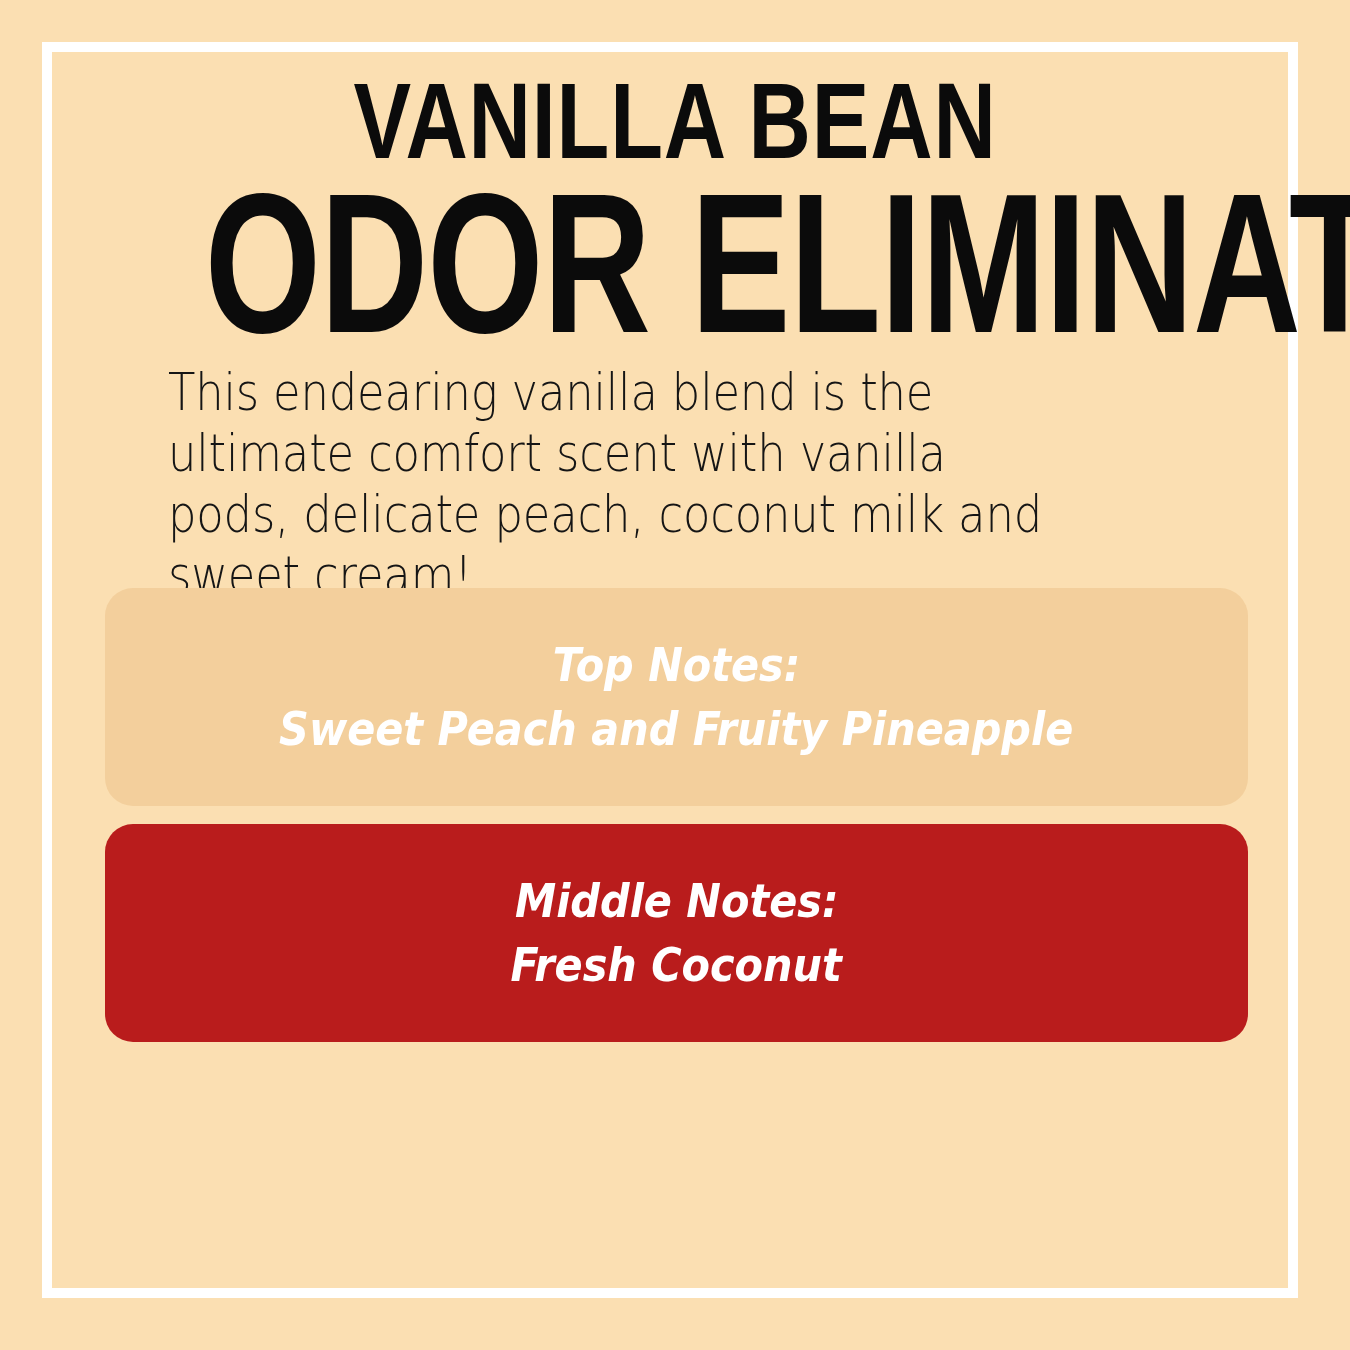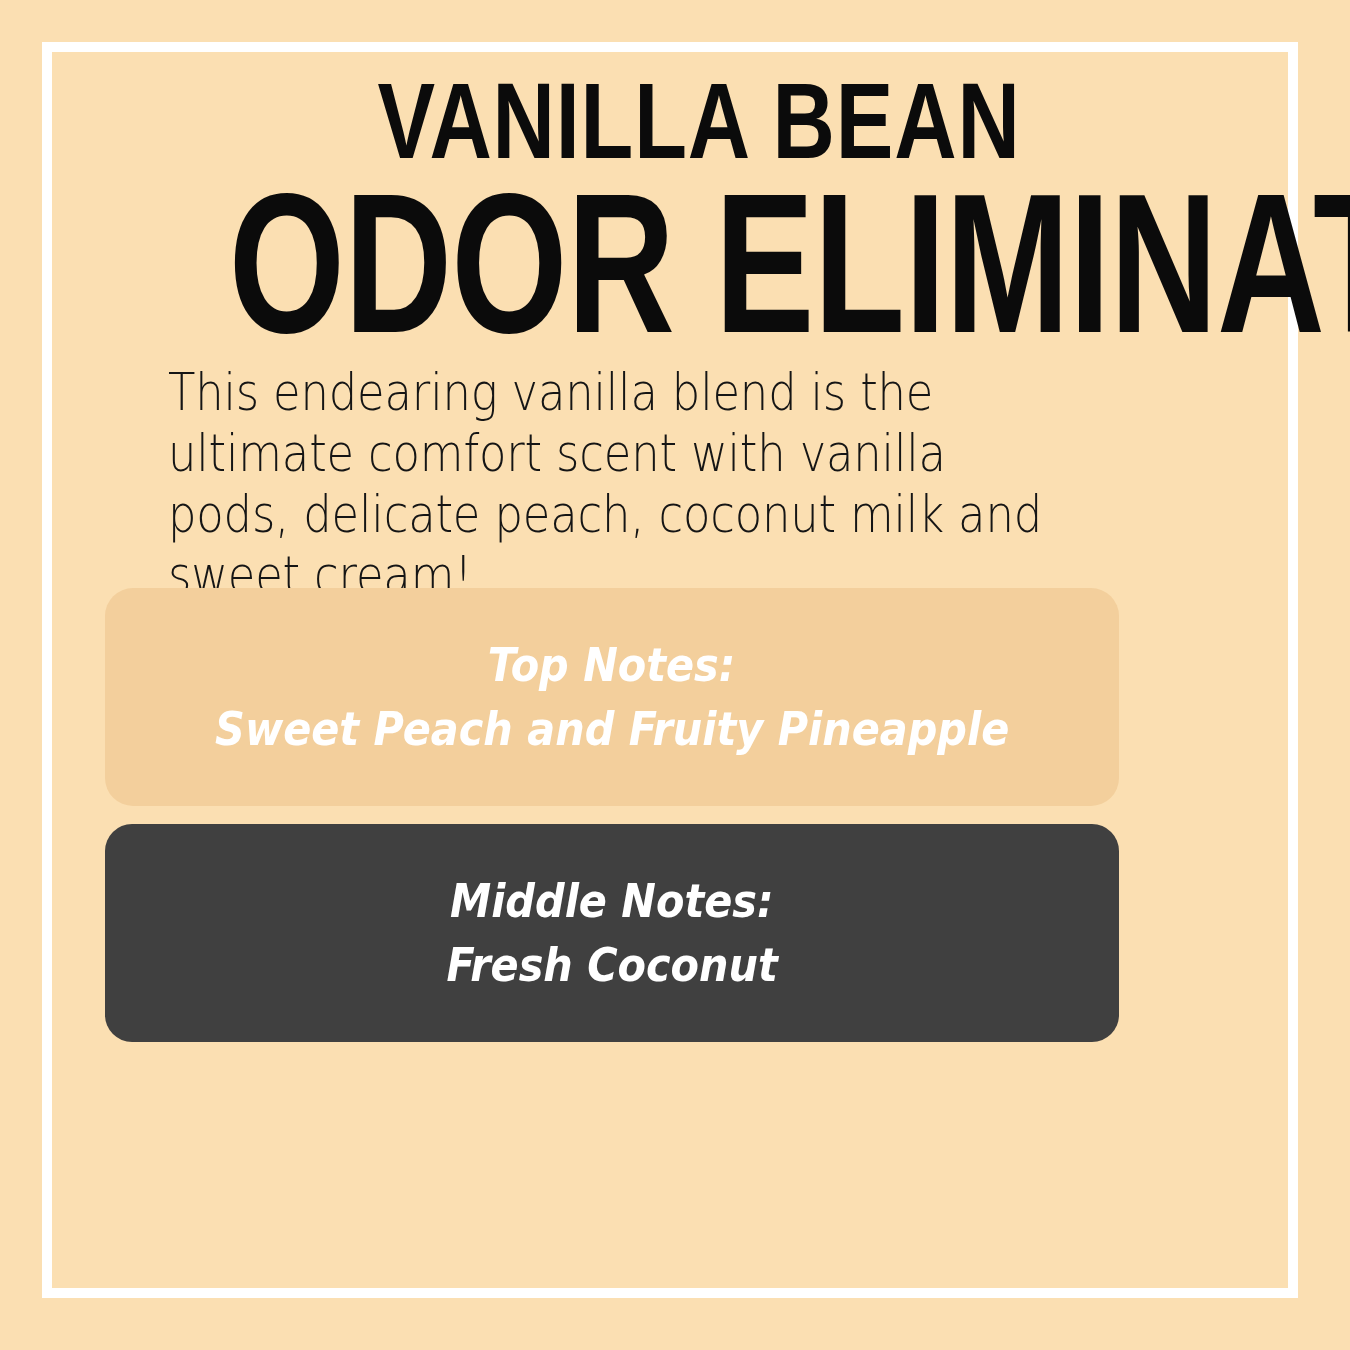--- a/index.html
+++ b/index.html
@@ -39,21 +39,20 @@
     height: 1246px;
     box-sizing: border-box;
   }
   
   .title-block {
     position: absolute;
     left: 0;
     top: 0;
     width: 100%;
     text-align: center;
-    padding-left: 24px;
   }
   .title-line1 {
     display: block;
     margin: 0;
     padding: 0;
     color: #0b0b0b;
     font-family: "Liberation Sans Narrow", "Liberation Sans", sans-serif;
     font-weight: 700;
     font-size: 108px;
     line-height: 110px;
@@ -95,21 +94,21 @@
   }
   
   .cards {
     position: absolute;
     left: 53px;
     top: 536px;
     width: 1143px;
   }
   .note-card {
     box-sizing: border-box;
-    width: 1014px;
+    width: 1143px;
     border-radius: 28px;
     display: flex;
     flex-direction: column;
     align-items: center;
     justify-content: center;
     text-align: center;
   }
   .note-card + .note-card {
     margin-top: 18px;
   }
@@ -154,21 +153,21 @@
 
     <p class="description">This endearing vanilla blend is the ultimate comfort scent with vanilla pods, delicate peach, coconut milk and sweet cream!</p>
 
     <div class="cards">
 
       <div class="note-card card-top" style="background: rgb(243, 207, 156);">
         <span class="note-label" style="color: rgb(255, 255, 255);">Top Notes:</span>
         <span class="note-value" style="color: rgb(255, 255, 255);">Sweet Peach and Fruity Pineapple</span>
       </div>
 
-      <div class="note-card card-middle" style="background: #404040; border-radius: 27px;">
+      <div class="note-card card-middle" style="background: #b91c1c;">
         <span class="note-label" style="color: rgb(255, 255, 255);">Middle Notes:</span>
         <span class="note-value" style="color: rgb(255, 255, 255);">Fresh Coconut</span>
       </div>
 
 
     </div>
 
   </div>
 </div>
 

